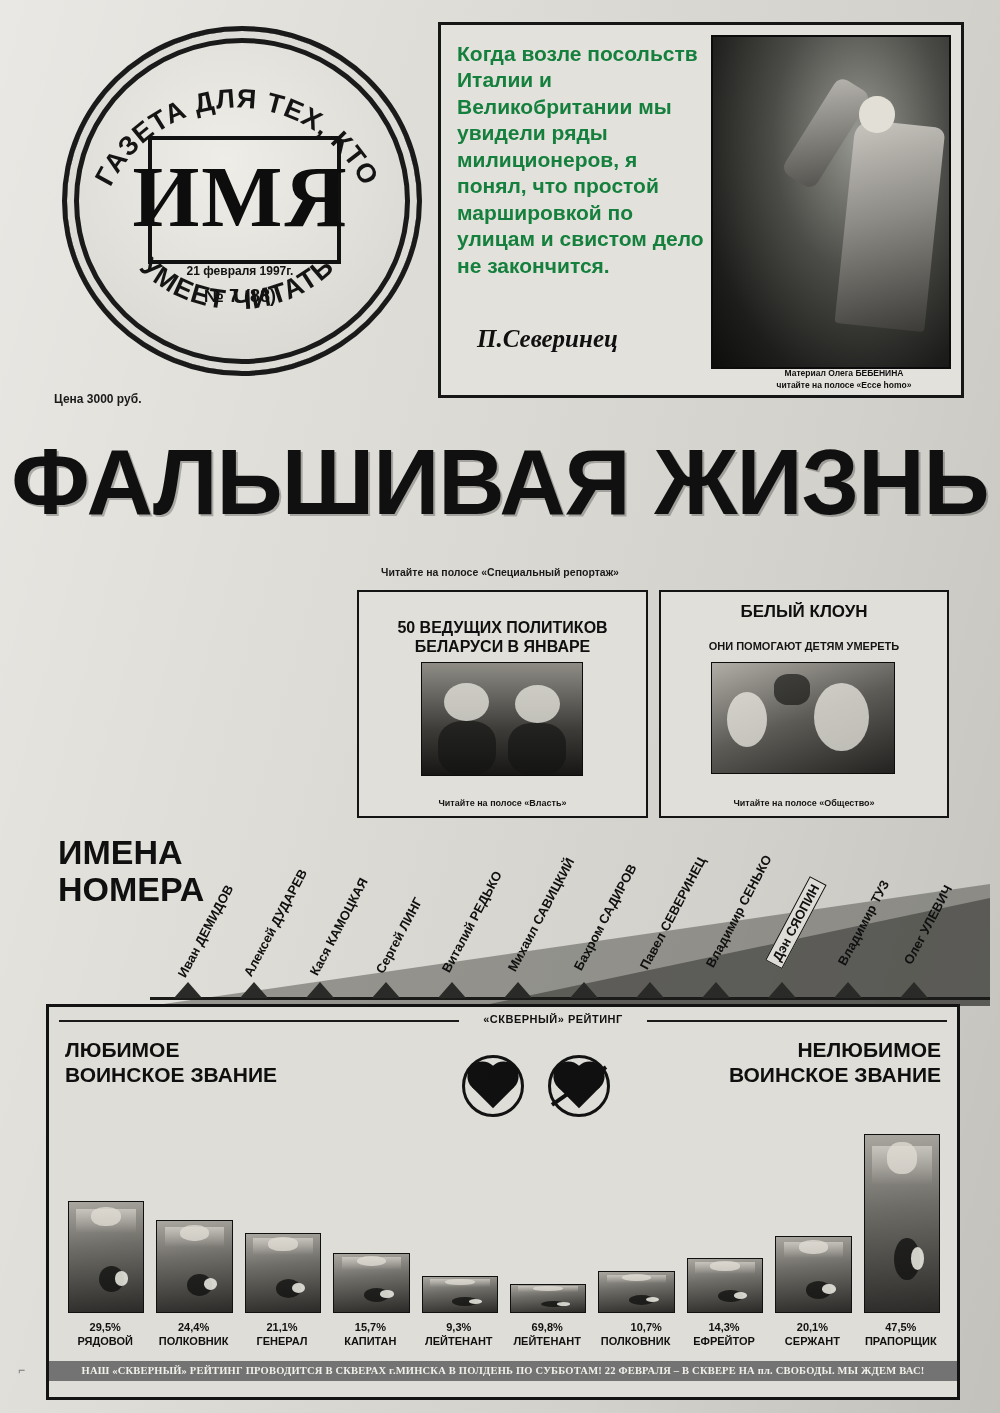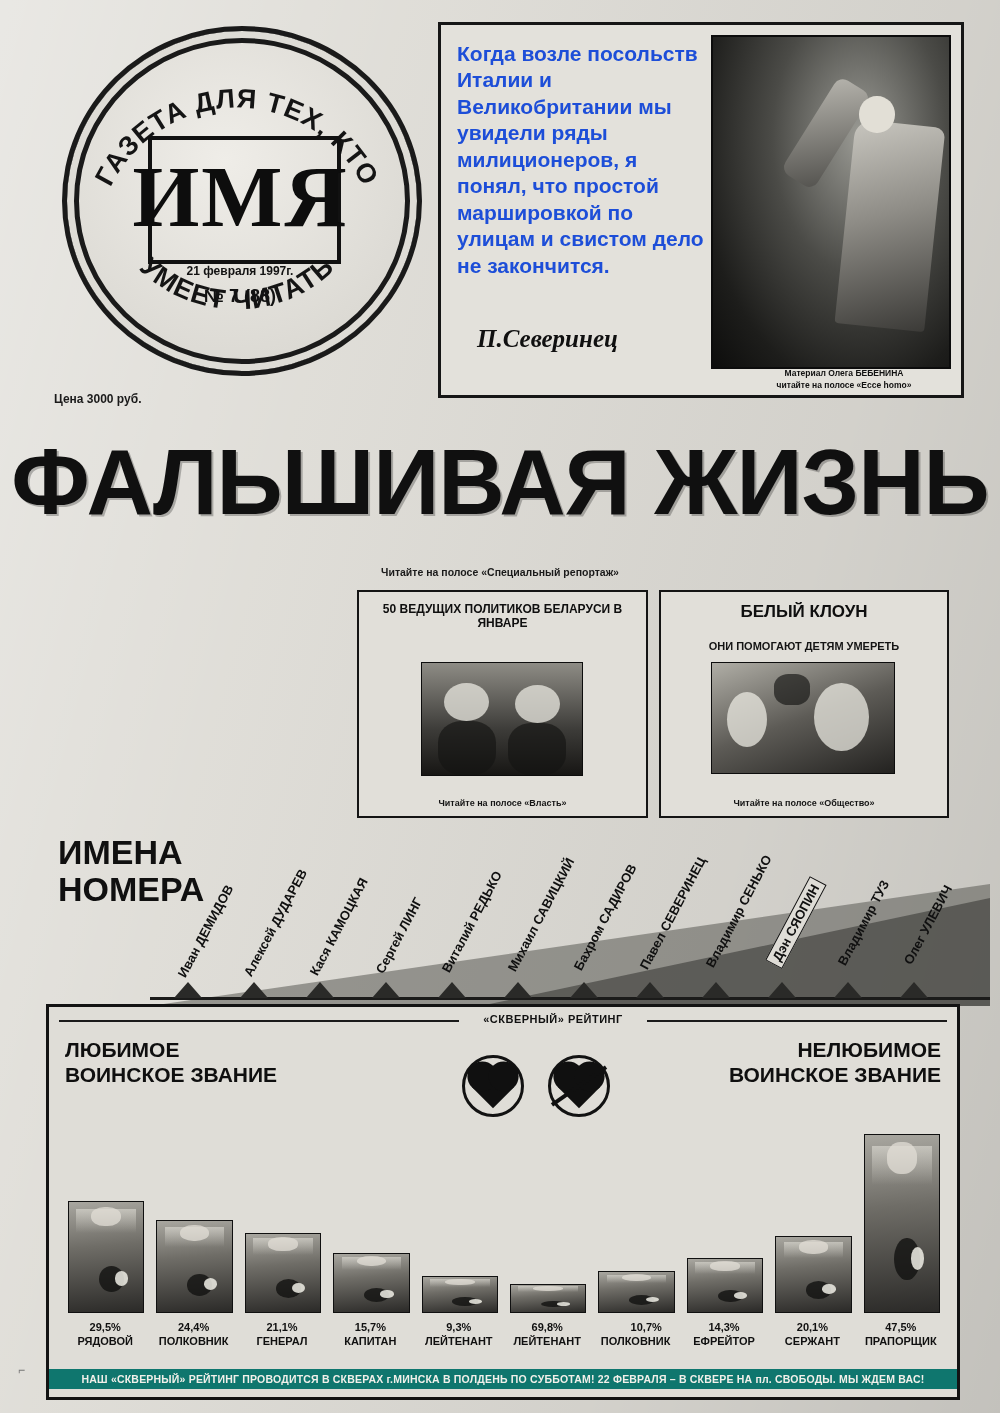--- a/index.html
+++ b/index.html
@@ -59,21 +59,21 @@
   .price{
     position:absolute;left:54px;top:392px;font-size:12px;font-weight:bold;color:#1a1a1a;
   }
   
   .quote-box{
     position:absolute;left:438px;top:22px;width:520px;height:370px;
     border:3px solid #161616;background:#e3e1db;
   }
   .quote-text{
     position:absolute;left:16px;top:16px;width:250px;
-    font-size:21px;line-height:1.26;font-weight:bold;color:#1d4ed8;
+    font-size:21px;line-height:1.26;font-weight:bold;color:#15803d;
   }
   .quote-sign{
     position:absolute;left:36px;top:300px;
     font-family:"Liberation Serif", serif;
     font-style:italic;font-size:25px;font-weight:bold;color:#101010;
   }
   .quote-photo{
     position:absolute;right:10px;top:10px;width:236px;height:330px;
     border:2px solid #0c0c0c;
     background:
@@ -115,21 +115,21 @@
   .teaser{
     position:absolute;top:0;height:224px;border:2px solid #141414;background:#e1dfd9;
   }
   .t1{left:0;width:287px;}
   .t2{left:302px;width:287px;}
   .t3{left:604px;width:286px;}
   .teaser-title{
     position:absolute;left:6px;top:10px;width:calc(100% - 12px);text-align:center;
     font-size:17px;font-weight:bold;line-height:1.2;color:#0f0f0f;
   }
-  .teaser-title.small{font-size:12px;}
+  .teaser-title.small{font-size:16px;margin-top:16px;}
   .teaser-sub{
     position:absolute;left:6px;top:48px;width:calc(100% - 12px);text-align:center;
     font-size:11px;font-weight:bold;color:#141414;
   }
   .teaser-photo{
     position:absolute;border:1px solid #0d0d0d;overflow:hidden;
   }
   .tp1{left:66px;top:70px;width:150px;height:108px;
     background:radial-gradient(ellipse at 40% 45%,#cfcdc5 0%,#6d6b66 45%,#22211f 100%);}
   .tp2{left:62px;top:70px;width:160px;height:112px;
@@ -231,21 +231,21 @@
     position:absolute;left:62%;bottom:24%;width:18%;height:13%;
     background:rgba(240,238,230,0.85);border-radius:50%;
   }
   .bar-pct{
     position:absolute;bottom:26px;text-align:center;font-size:11px;font-weight:bold;color:#101010;
   }
   .bar-lab{
     position:absolute;bottom:12px;text-align:center;font-size:11px;font-weight:bold;color:#101010;
   }
   .footer-strip{
-    position:absolute;left:0;bottom:8px;width:100%;height:20px;background:#0f766e;
+    position:absolute;left:0;bottom:16px;width:100%;height:20px;background:#737373;font-family:Liberation Serif, serif;
   }
   .footer-strip span{
     display:block;text-align:center;color:#f2f0ea;font-size:10.5px;font-weight:bold;line-height:20px;
     letter-spacing:0.2px;
   }
   .corner-mark{
     position:absolute;left:18px;bottom:36px;font-size:12px;color:#777;
   }
 </style>
 </head>

